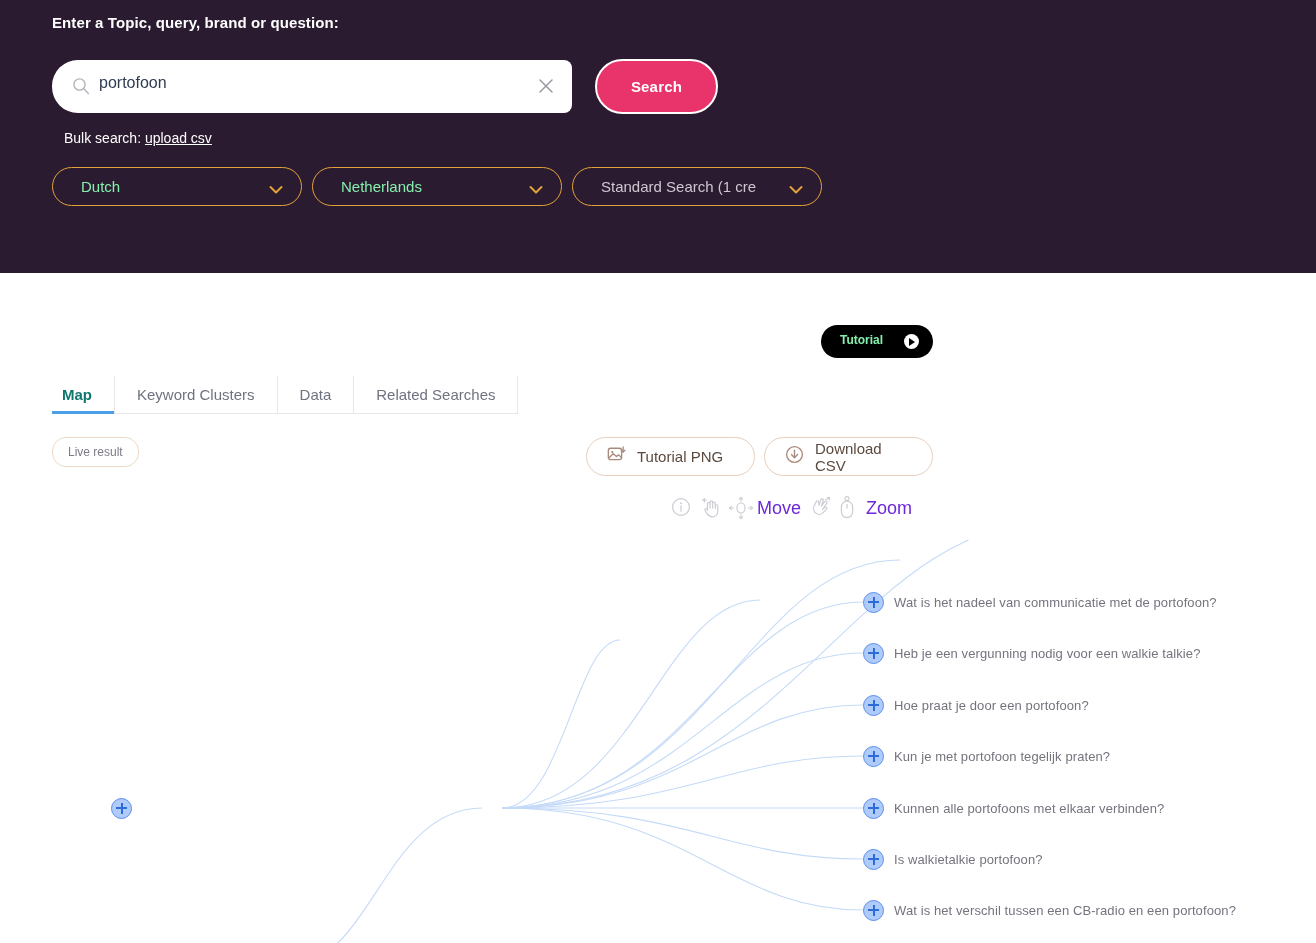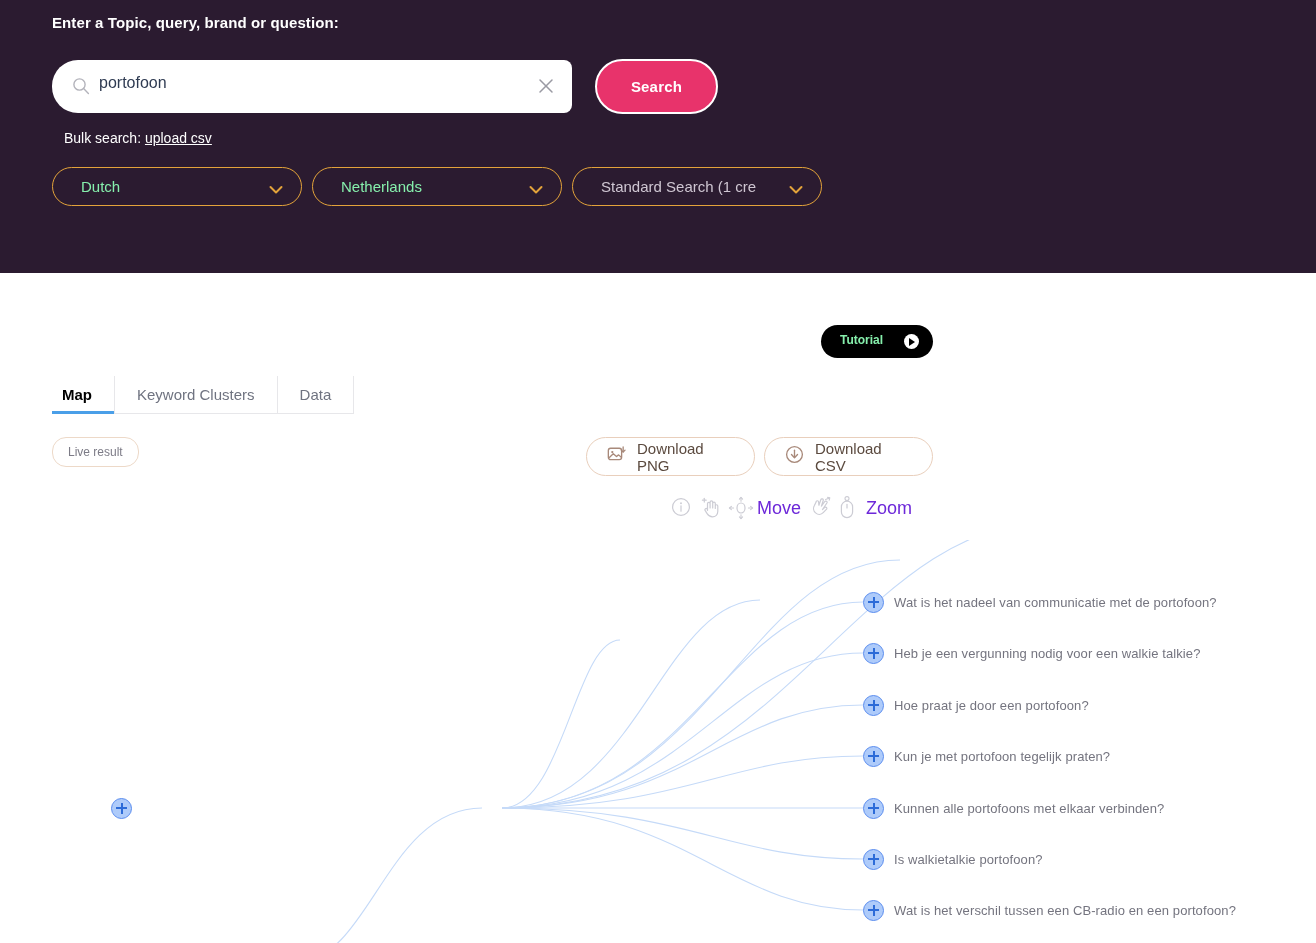--- a/index.html
+++ b/index.html
@@ -118,21 +118,21 @@
   }
   .tab {
     position: relative;
     padding: 0 22px;
     display: flex; align-items: center;
     font-size: 15px; color: #6f7380;
     border-right: 1px solid #e7e7ea;
     cursor: pointer; white-space: nowrap;
   }
   .tab:first-child { padding-left: 10px; padding-right: 22px; }
-  .tab.active { color: #000000; font-weight: bold; }
+  .tab.active { color: #0f766e; font-weight: bold; }
   .tab.active::after {
     content: ""; position: absolute; left: 0; right: 0; bottom: -1px;
     height: 3px; background: #4a9fe8;
   }
 
   .live-badge {
     position: absolute; left: 52px; top: 437px;
     height: 28px; padding: 0 15px;
     display: flex; align-items: center;
     border: 1px solid #edd9c8; border-radius: 14px;
@@ -253,38 +253,41 @@
 
   <div class="tabs">
     <div class="tab active">
       <span>Map</span>
     </div>
     <div class="tab">
       <span>Keyword Clusters</span>
     </div>
     <div class="tab">
       <span>Data</span>
+    </div>
+    <div class="tab">
+      <span>Related Searches</span>
     </div>
   </div>
 
   <div class="live-badge">
     <span>Live result</span>
   </div>
 
   <div class="dl-btn dl-png">
     <span>
       <svg width="19" height="19" viewBox="0 0 20 20">
         <rect x="1.4" y="3.4" width="14" height="12" rx="2.4" fill="none" stroke="#a8897a" stroke-width="1.4"></rect>
         <circle cx="5.6" cy="7.4" r="1.2" fill="#a8897a"></circle>
         <path d="M2.2 13.4 L6.6 9.2 L10 12.2 L12.2 10.4 L15 13" fill="none" stroke="#a8897a" stroke-width="1.4" stroke-linejoin="round"></path>
         <line x1="17" y1="2" x2="17" y2="7.2" stroke="#a8897a" stroke-width="1.4" stroke-linecap="round"></line>
         <polyline points="15,5.4 17,7.4 19,5.4" fill="none" stroke="#a8897a" stroke-width="1.4" stroke-linecap="round" stroke-linejoin="round"></polyline>
       </svg>
     </span>
-    <span class="dl-label">Download PNG</span>
+    <span class="dl-label">Tutorial PNG</span>
   </div>
 
   <div class="dl-btn dl-csv">
     <span>
       <svg width="19" height="19" viewBox="0 0 20 20">
         <circle cx="10" cy="10" r="8.3" fill="none" stroke="#a8897a" stroke-width="1.4"></circle>
         <line x1="10" y1="5.4" x2="10" y2="13" stroke="#a8897a" stroke-width="1.4" stroke-linecap="round"></line>
         <polyline points="6.8,10 10,13.4 13.2,10" fill="none" stroke="#a8897a" stroke-width="1.4" stroke-linecap="round" stroke-linejoin="round"></polyline>
       </svg>
     </span>

